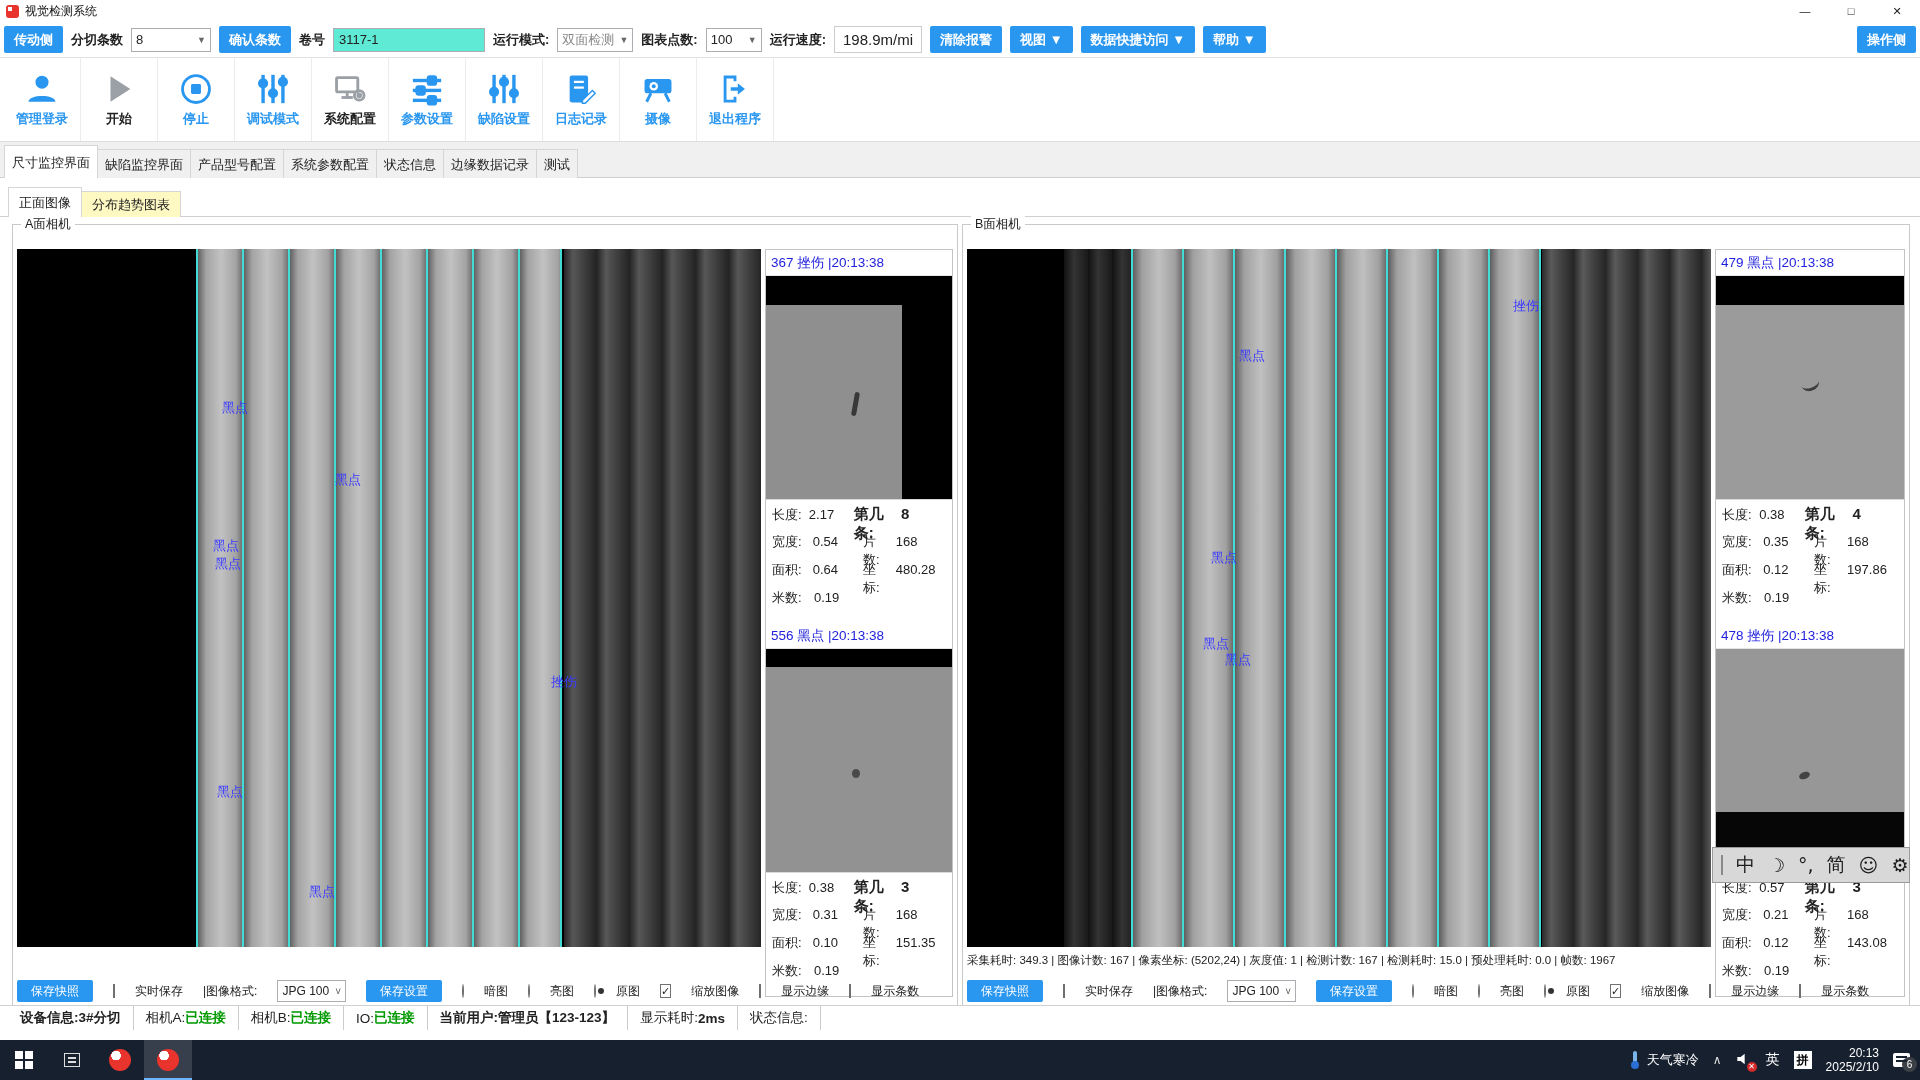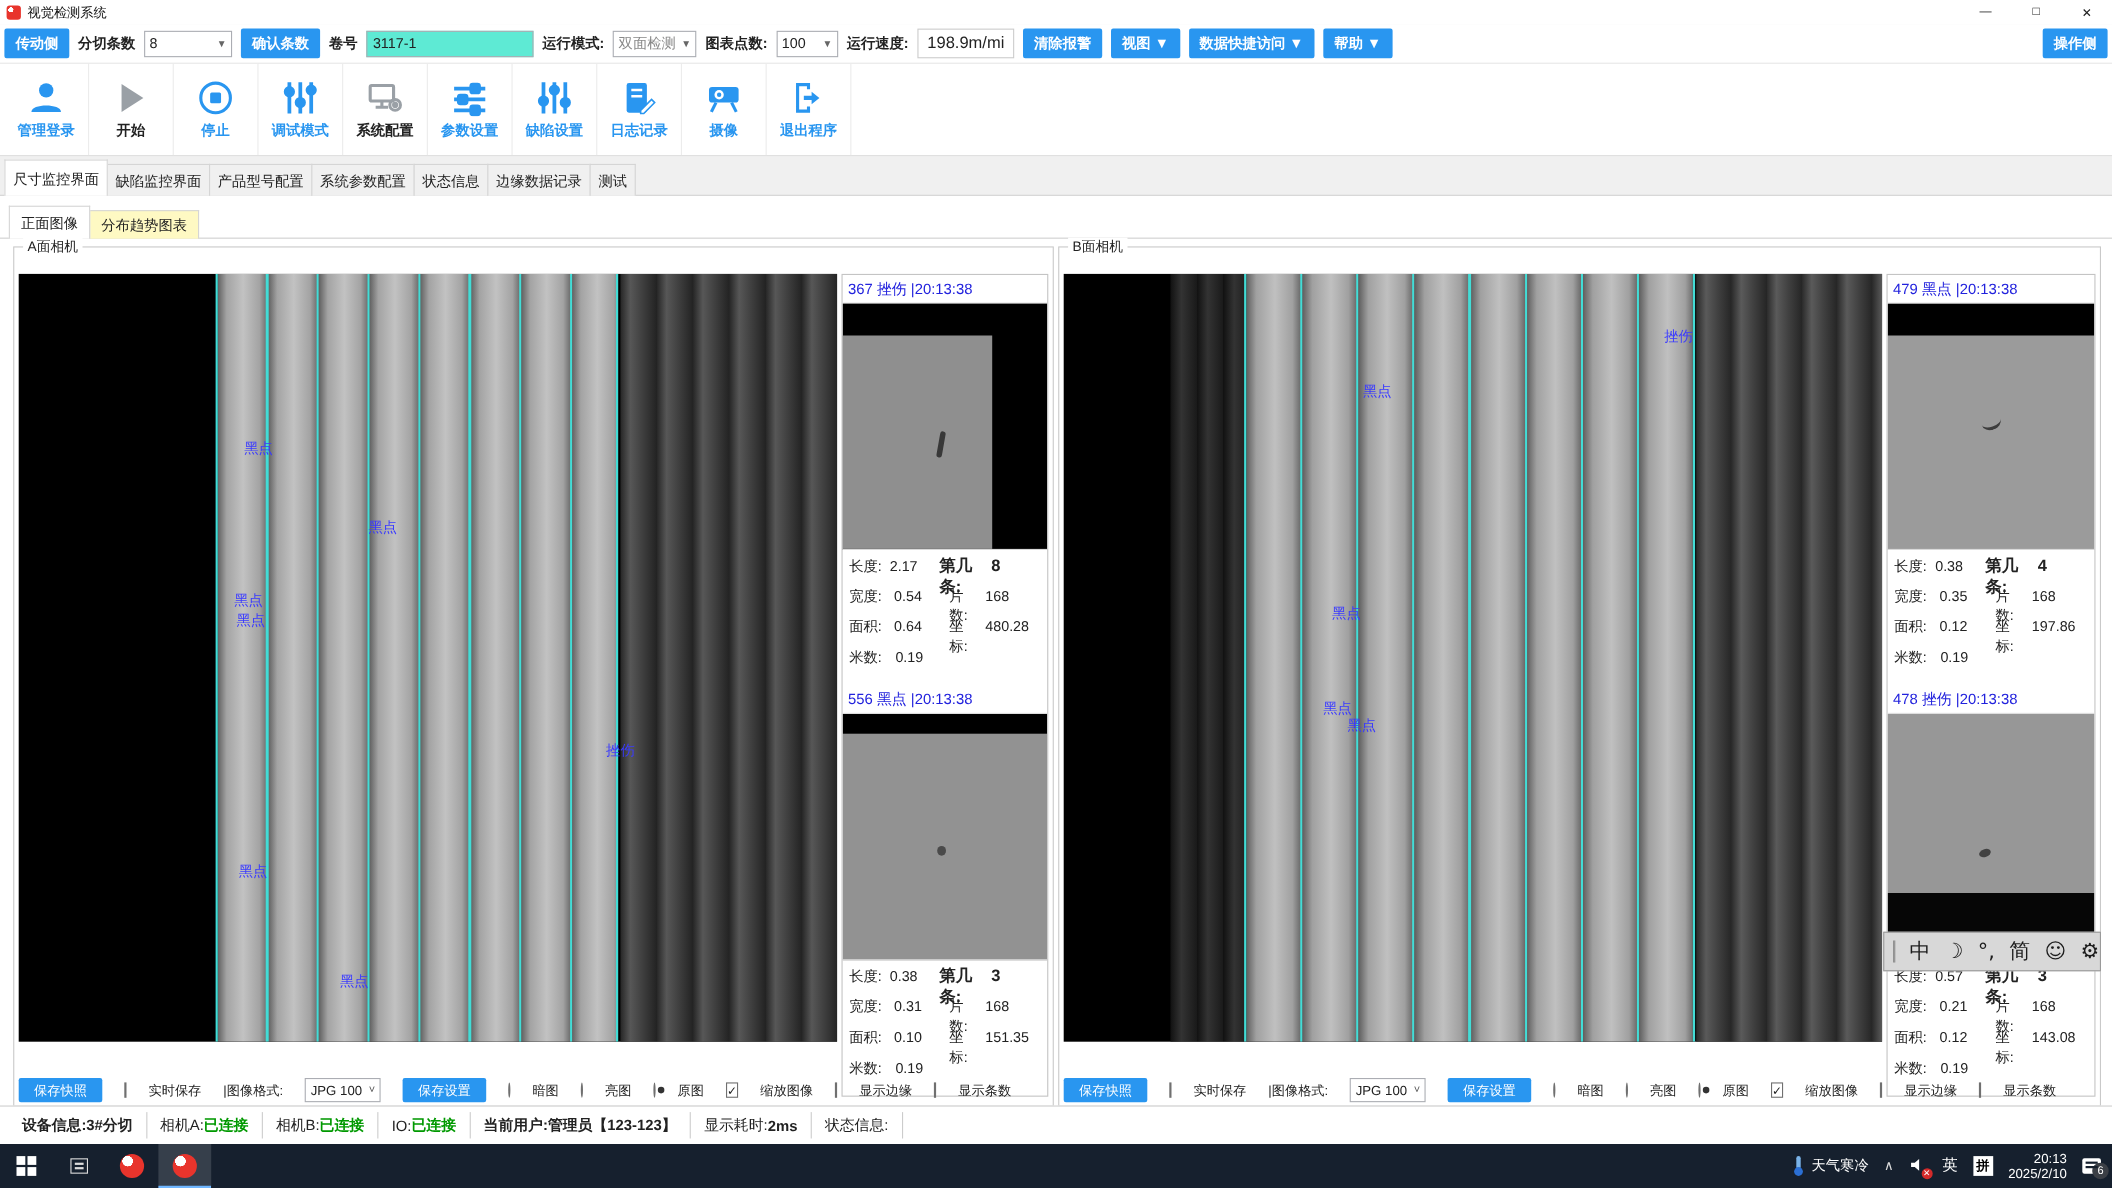--- a/index.html
+++ b/index.html
@@ -98,21 +98,21 @@
   .rdo.on::after { content:""; position:absolute; left:3px; top:3px; width:6px; height:6px; border-radius:50%; background:#333; }
   .mini-select { height:22px; border:1px solid #abadb3; background:#fff; display:flex; align-items:center; padding:0 4px; gap:6px; font-size:12px; }
   .mini-select .sel-arr { color:#555; font-size:10px; }
 
   
   #ime-bar { position:absolute; left:1712px; top:847px; width:198px; height:36px; background:#d8d8d8; border:1px solid #9a9a9a; display:flex; align-items:center; gap:13px; padding:0 10px 0 8px; z-index:8; }
   .ime-grip { width:3px; height:20px; border-left:1px solid #8a8a8a; border-right:1px solid #8a8a8a; }
   .ime-item { font-size:19px; color:#1c1c1c; font-family:"DejaVu Sans",sans-serif; }
 
   
-  #statusbar { position:absolute; top:1005px; left:0; right:0; height:35px; background:#fff; border-top:1px solid #d0d0d0; display:flex; align-items:center; padding-left:8px; }
+  #statusbar { position:absolute; top:1005px; left:0; right:0; height:35px; background:#fff; border-top:1px solid #d0d0d0; display:flex; padding-left:8px; }
   .sb-seg { display:flex; align-items:center; padding:0 12px; height:24px; border-right:1px solid #ccc; font-size:13.5px; white-space:nowrap; }
   .sb-lab { color:#222; }
   .b { font-weight:bold; }
   .green { color:#009900; }
 
   
   #taskbar { position:absolute; top:1040px; left:0; right:0; height:40px; background:#16202e; display:flex; align-items:center; color:#fff; }
   .tb-btn { width:48px; height:40px; display:flex; align-items:center; justify-content:center; cursor:default; }
   .tb-btn.active-app { background:rgba(255,255,255,.14); box-shadow:inset 0 -2px 0 #6fb6ff; }
   .win-logo { display:grid; grid-template-columns:8px 8px; grid-template-rows:8px 8px; gap:2px; }
@@ -465,20 +465,21 @@
               <span class="det-l">坐标:</span>
               <span class="det-v">143.08</span>
             </div>
             <div class="det-row">
               <span class="det-l">米数:</span>
               <span class="det-v">0.19</span>
             </div>
           </div>
         </div>
       </div>
+    <div class="stats">采集耗时: 349.3  | 图像计数: 167  | 像素坐标: (5202,24)  | 灰度值: 1  | 检测计数: 167  | 检测耗时: 15.0  | 预处理耗时: 0.0  | 帧数: 1967</div>
     <div class="controls" id="controls-b">
         <div class="blue-btn sm">保存快照</div>
         <span class="cbox"></span>
         <span class="ctl-lab">实时保存</span>
         <span class="ctl-lab">|图像格式:</span>
         <div class="mini-select">
           <span>JPG 100</span>
           <span class="sel-arr">˅</span>
         </div>
         <div class="blue-btn sm">保存设置</div>

